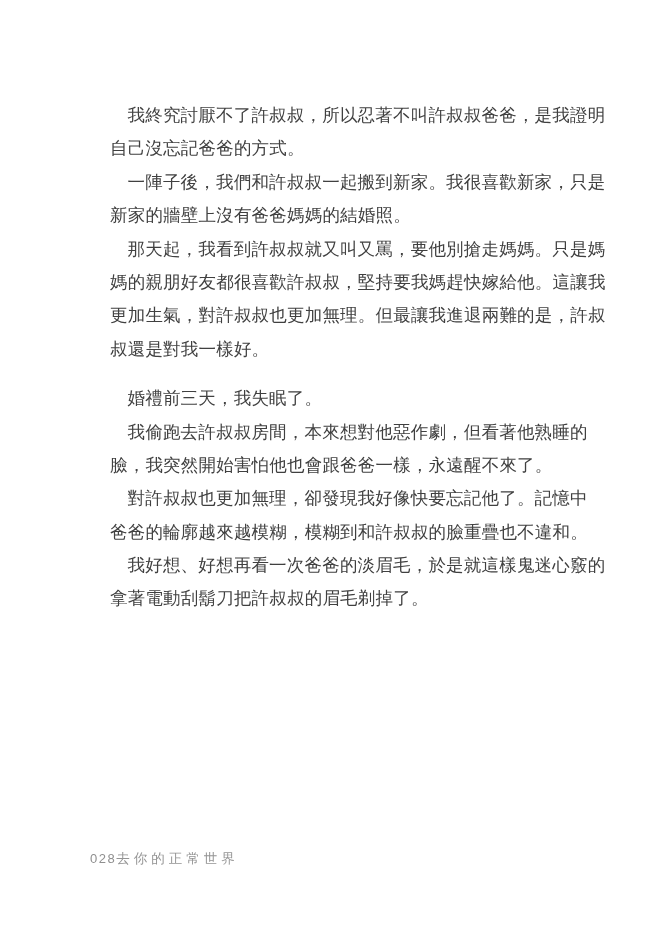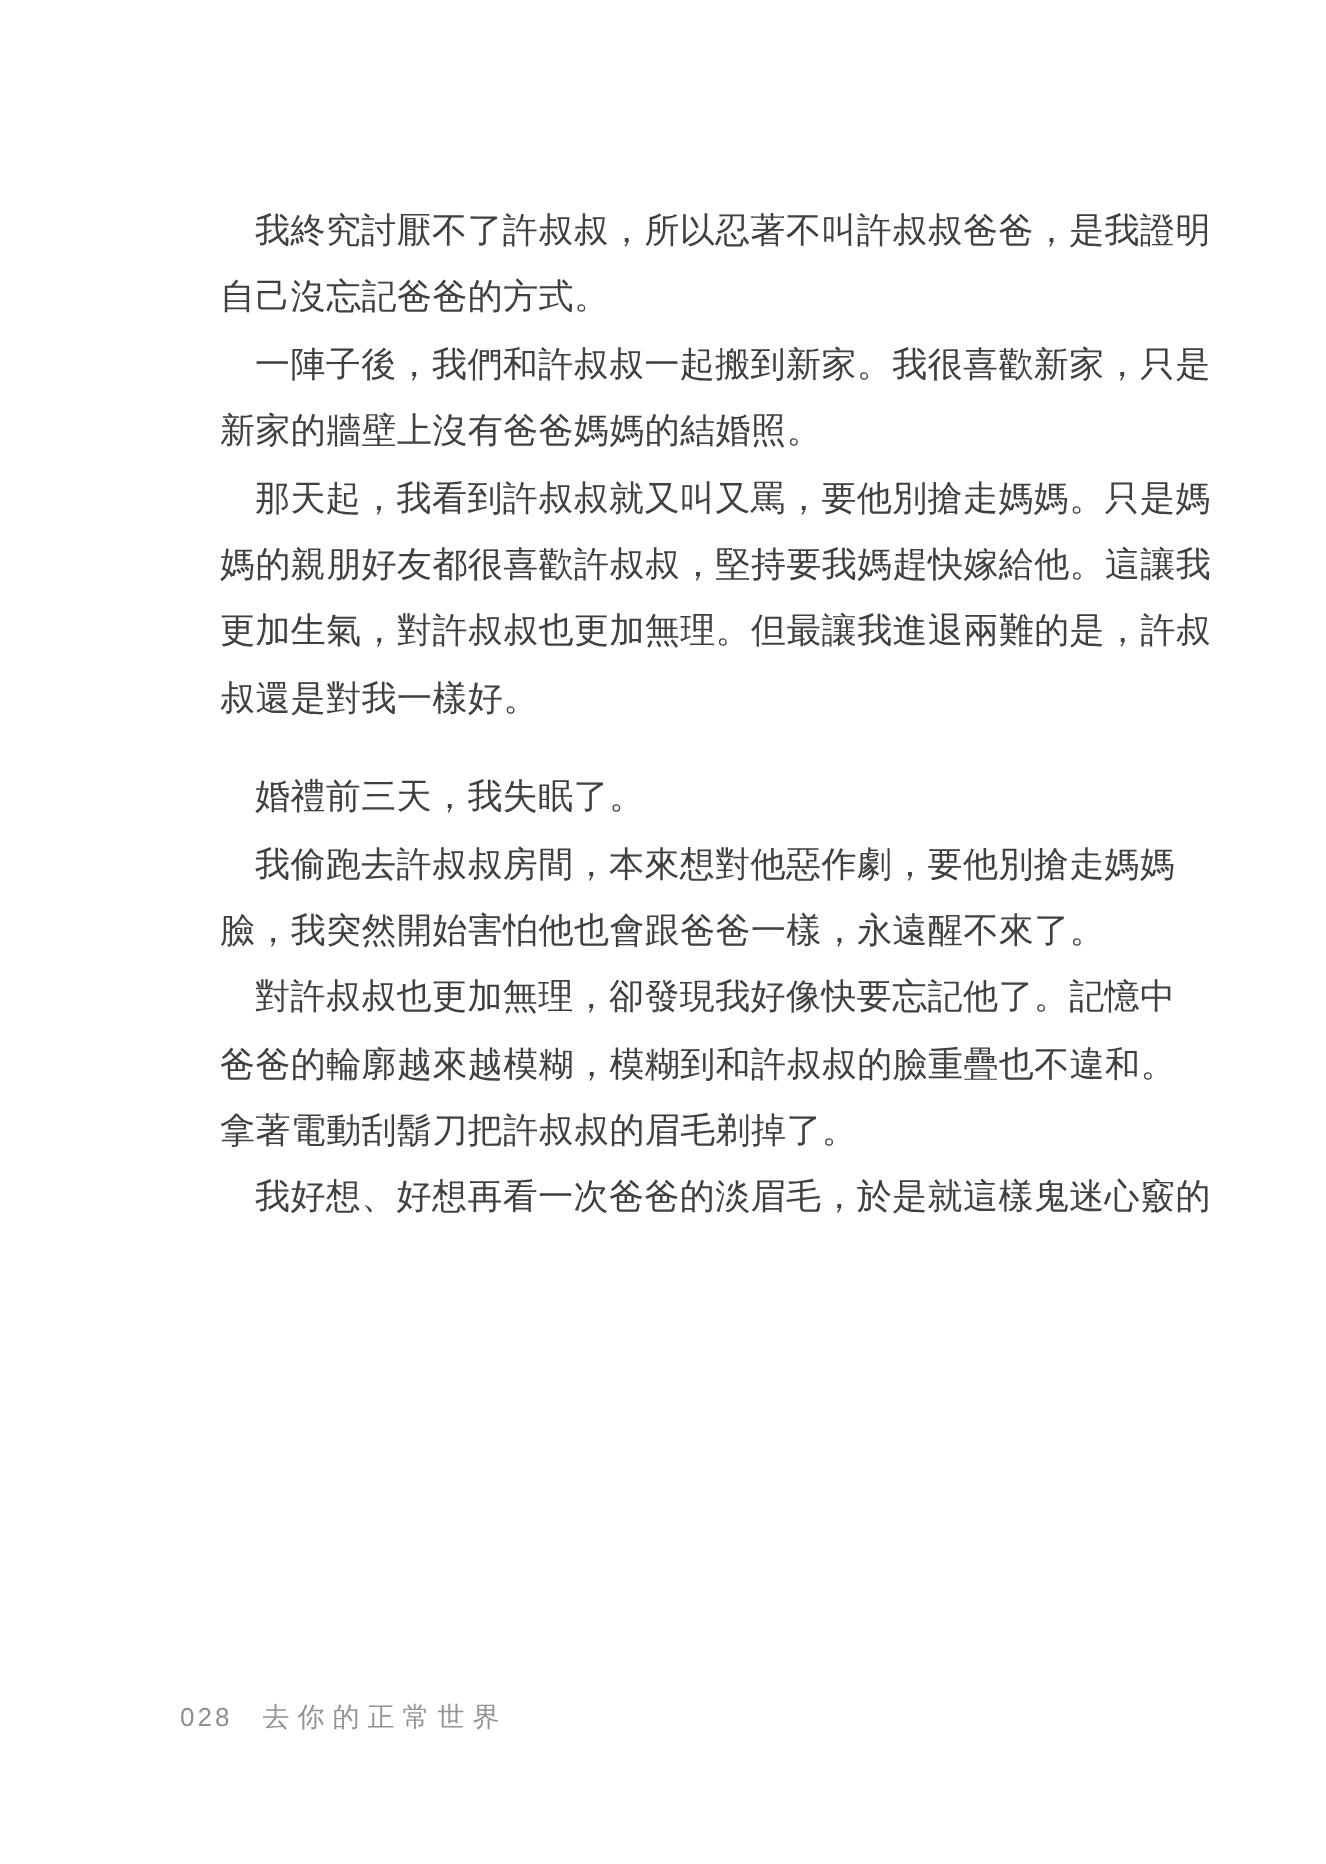--- a/index.html
+++ b/index.html
@@ -28,21 +28,20 @@
     letter-spacing: 0.2px;
   }
   .text-line.first { padding-left: 17.5px; }
   .scene-break { height: 16px; }
   .footer {
     position: absolute;
     left: 90px;
     top: 850px;
     display: flex;
     align-items: baseline;
-    gap: 15px;
     color: #8f8f8f;
   }
   .page-num {
     font-family: "Liberation Sans", "DejaVu Sans", sans-serif;
     font-size: 13px;
     letter-spacing: 1.5px;
   }
   .book-title {
     font-family: Liberation Sans, sans-serif;
     font-size: 13.5px;
@@ -67,29 +66,29 @@
         <div class="text-line first">那天起，我看到許叔叔就又叫又罵，要他別搶走媽媽。只是媽</div>
         <div class="text-line">媽的親朋好友都很喜歡許叔叔，堅持要我媽趕快嫁給他。這讓我</div>
         <div class="text-line">更加生氣，對許叔叔也更加無理。但最讓我進退兩難的是，許叔</div>
         <div class="text-line">叔還是對我一樣好。</div>
       </div>
       <div class="scene-break"></div>
       <div class="paragraph">
         <div class="text-line first">婚禮前三天，我失眠了。</div>
       </div>
       <div class="paragraph">
-        <div class="text-line first">我偷跑去許叔叔房間，本來想對他惡作劇，要他別搶走媽媽</div>
+        <div class="text-line first">我偷跑去許叔叔房間，本來想對他惡作劇，但看著他熟睡的</div>
         <div class="text-line">臉，我突然開始害怕他也會跟爸爸一樣，永遠醒不來了。</div>
       </div>
       <div class="paragraph">
         <div class="text-line first">對許叔叔也更加無理，卻發現我好像快要忘記他了。記憶中</div>
         <div class="text-line">爸爸的輪廓越來越模糊，模糊到和許叔叔的臉重疊也不違和。</div>
       </div>
       <div class="paragraph">
+        <div class="text-line first">我好想、好想再看一次爸爸的淡眉毛，於是就這樣鬼迷心竅的</div>
         <div class="text-line">拿著電動刮鬍刀把許叔叔的眉毛剃掉了。</div>
-        <div class="text-line first">我好想、好想再看一次爸爸的淡眉毛，於是就這樣鬼迷心竅的</div>
       </div>
     </div>
   <div class="footer">
     <span class="page-num">028</span>
     <span class="book-title">去你的正常世界</span>
   </div>
 </div>
 
 </body></html>

